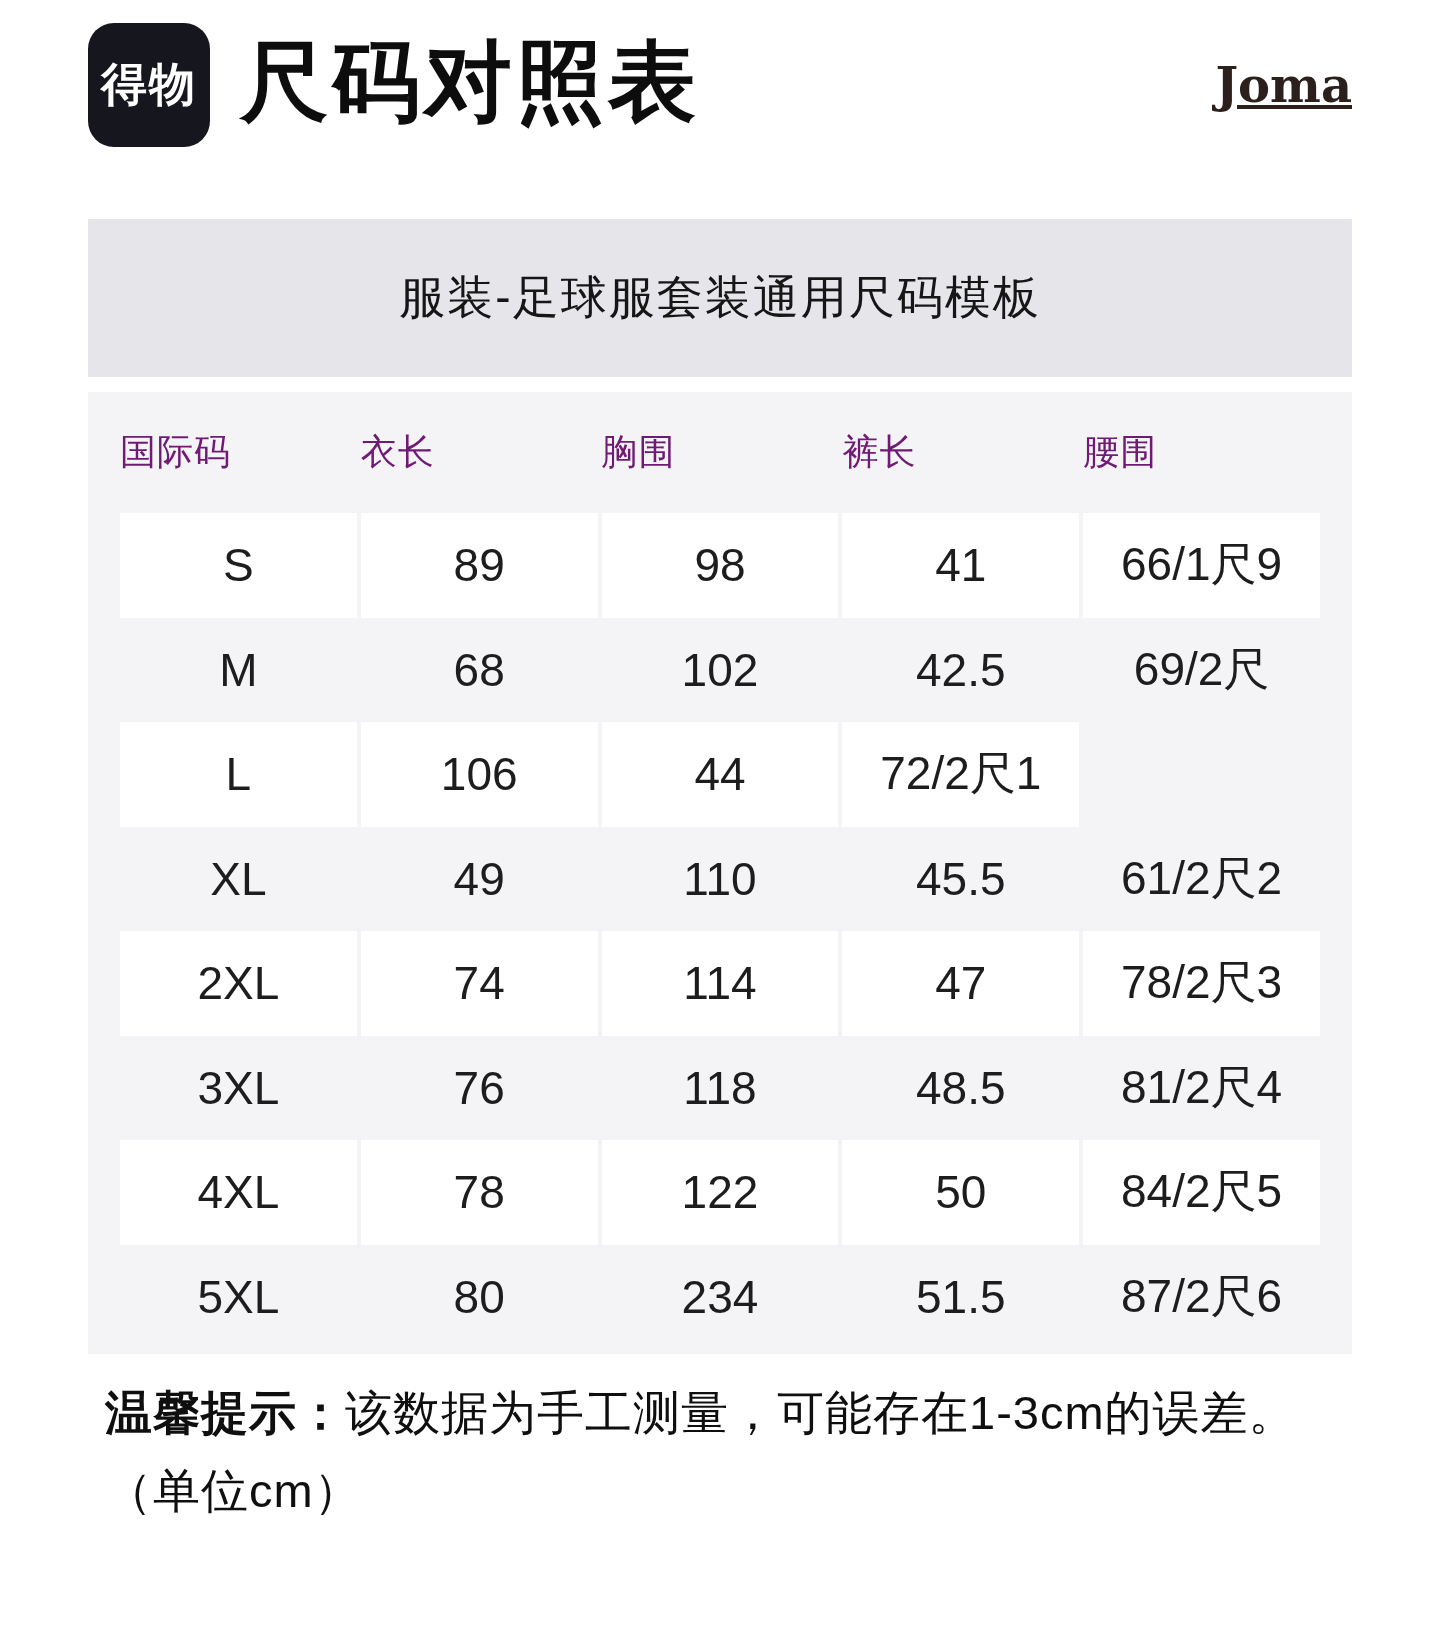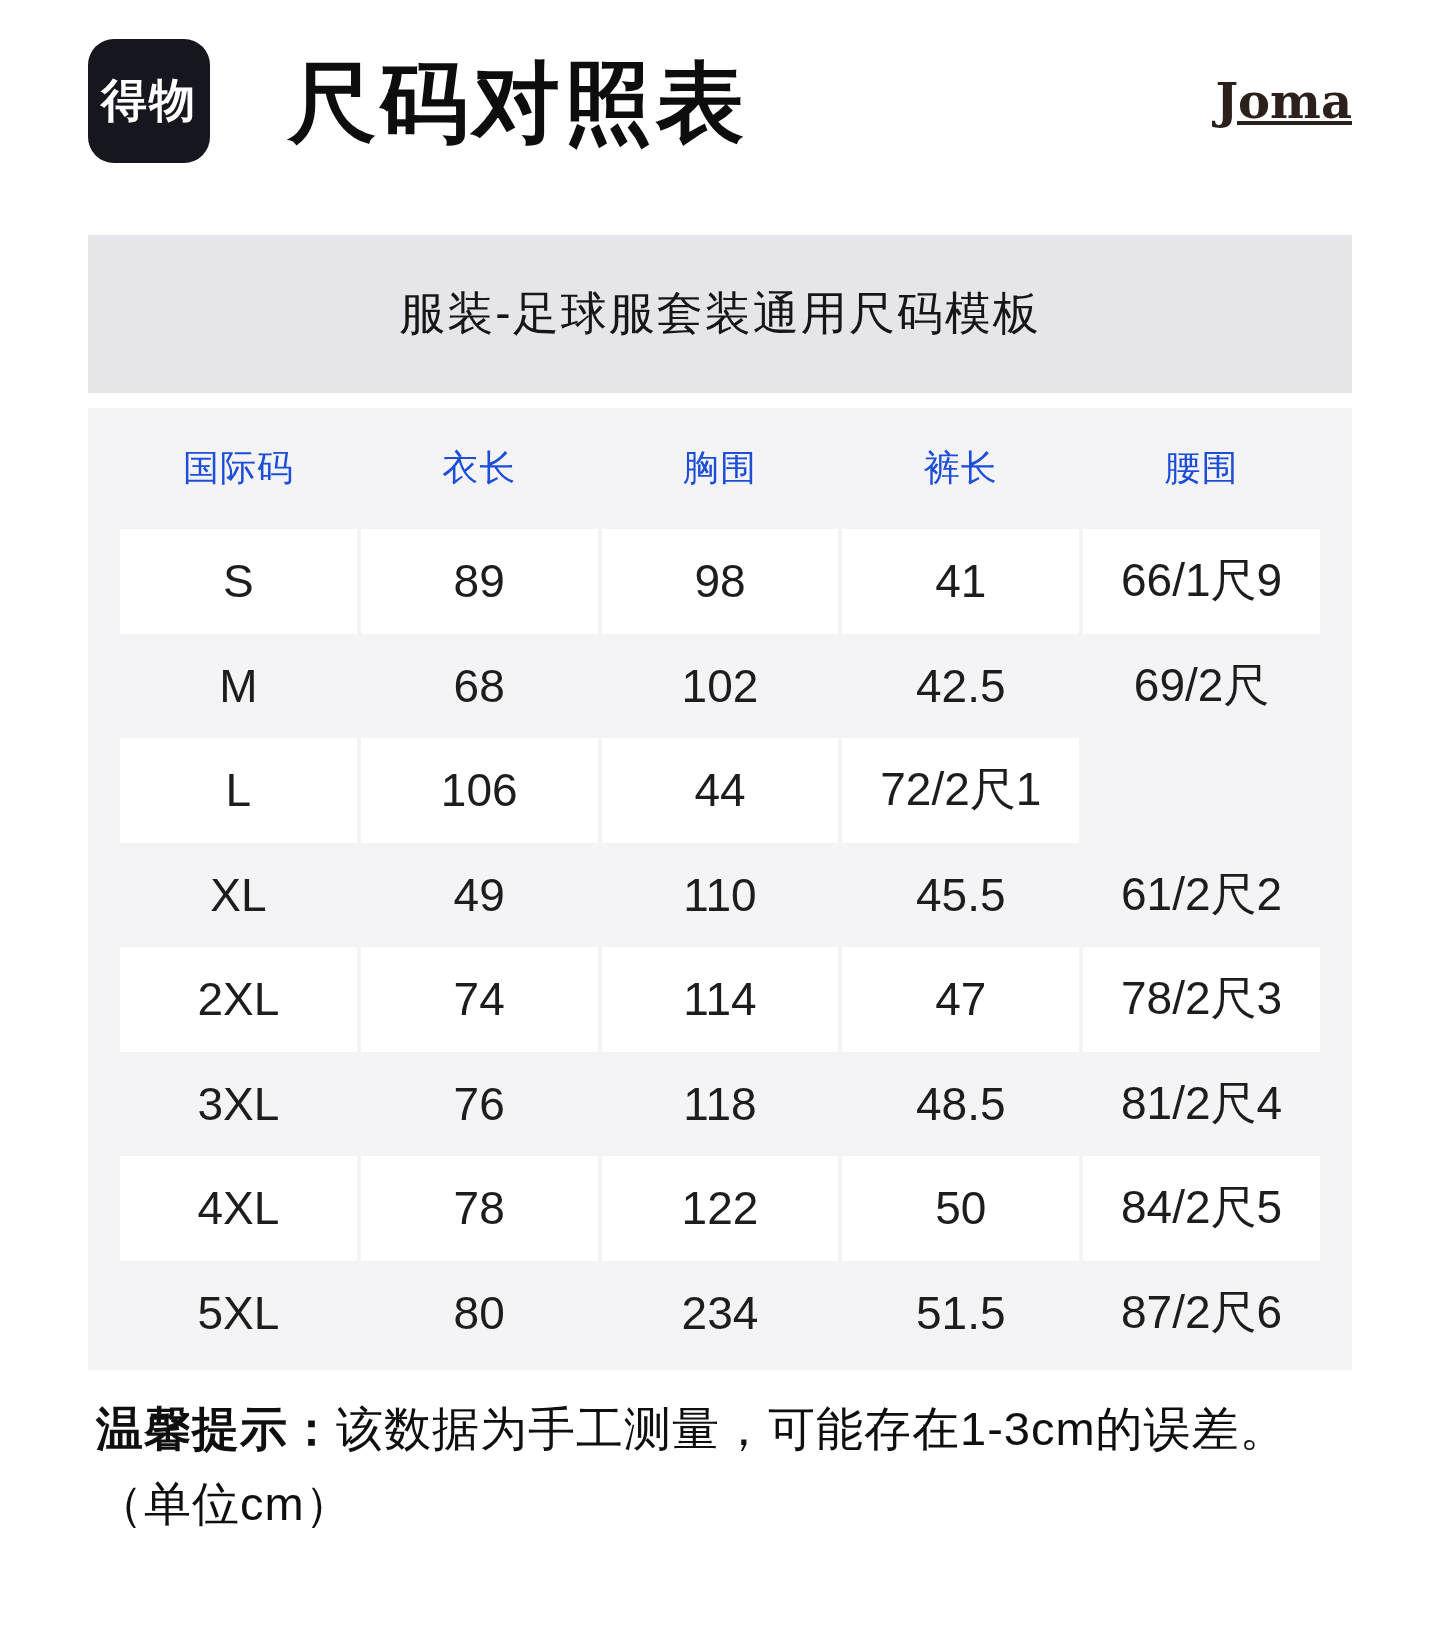--- a/index.html
+++ b/index.html
@@ -1,43 +1,43 @@
 <!DOCTYPE html>
 <html style="--logo-bg: #16161e; --brand-color: #2b201b; --band-bg: #e6e5ea; --table-bg: #f4f4f7; --row-bg: #ffffff;"><head>
 <meta charset="utf-8">
 <style>
   html,body{margin:0;padding:0;background:#ffffff;}
   body{font-family:"Liberation Sans","DejaVu Sans",sans-serif;-webkit-font-smoothing:antialiased;}
   .page{width:1440px;height:1626px;background:#ffffff;box-sizing:border-box;overflow:hidden;}
 
   
-  .topbar{display:flex;align-items:flex-end;padding:39px 88px 0 88px;gap:48px;}
+  .topbar{display:flex;align-items:flex-start;padding:23px 88px 0 88px;}
   .logo{width:122px;height:124px;background:var(--logo-bg,#16161e);border-radius:26px;
         display:flex;align-items:center;justify-content:center;flex:0 0 auto;}
   .logo span{color:#ffffff;font-size:46px;font-weight:700;letter-spacing:2px;}
   .title{margin:0 0 0 30px;font-size:88px;font-weight:600;color:#0d0d0d;letter-spacing:4px;white-space:nowrap;}
   .brand{margin-left:auto;align-self:center;font-family:"DejaVu Serif","Liberation Serif",serif;
          font-weight:700;font-size:48px;color:var(--brand-color,#2b201b);letter-spacing:0px;text-decoration:underline;}
 
   
   .band{height:158px;margin:72px 88px 0 88px;background:var(--band-bg,#e6e5ea);
         display:flex;align-items:center;justify-content:center;}
   .band span{font-size:46px;color:#161616;letter-spacing:2px;}
 
   
   .table{margin:15px 88px 0 88px;background:var(--table-bg,#f4f4f7);padding:0 32px 5px 32px;box-sizing:border-box;}
   .thead{height:121px;display:grid;grid-template-columns:repeat(5,1fr);column-gap:4px;align-items:center;}
-  .th{text-align:center;font-size:36px;color:#1d4ed8;letter-spacing:1px;font-family:Liberation Mono, monospace;}
+  .th{text-align:left;font-size:36px;color:#701a75;letter-spacing:1px;font-family:Liberation Mono, monospace;}
   .row{height:104.5px;display:grid;grid-template-columns:repeat(5,1fr);column-gap:4px;margin-top:0;}
   .cell{display:flex;align-items:center;justify-content:center;font-size:46px;color:#1d1d1d;white-space:nowrap;}
   .row.white .cell{background:var(--row-bg,#ffffff);}
 
   
   .note{margin:28px 88px 0 88px;color:#0f0f0f;}
-  .note p{margin:8px;font-size:47px;line-height:1.3;letter-spacing:1px;}
+  .note p{margin:17px;font-size:47px;line-height:1.3;letter-spacing:1px;}
   .note .line2{margin-top:14px;}
   .note strong{font-weight:700;}
 </style>
 </head>
 <body>
 
 <div class="page">
 
   <header class="topbar">
     <div class="logo">

